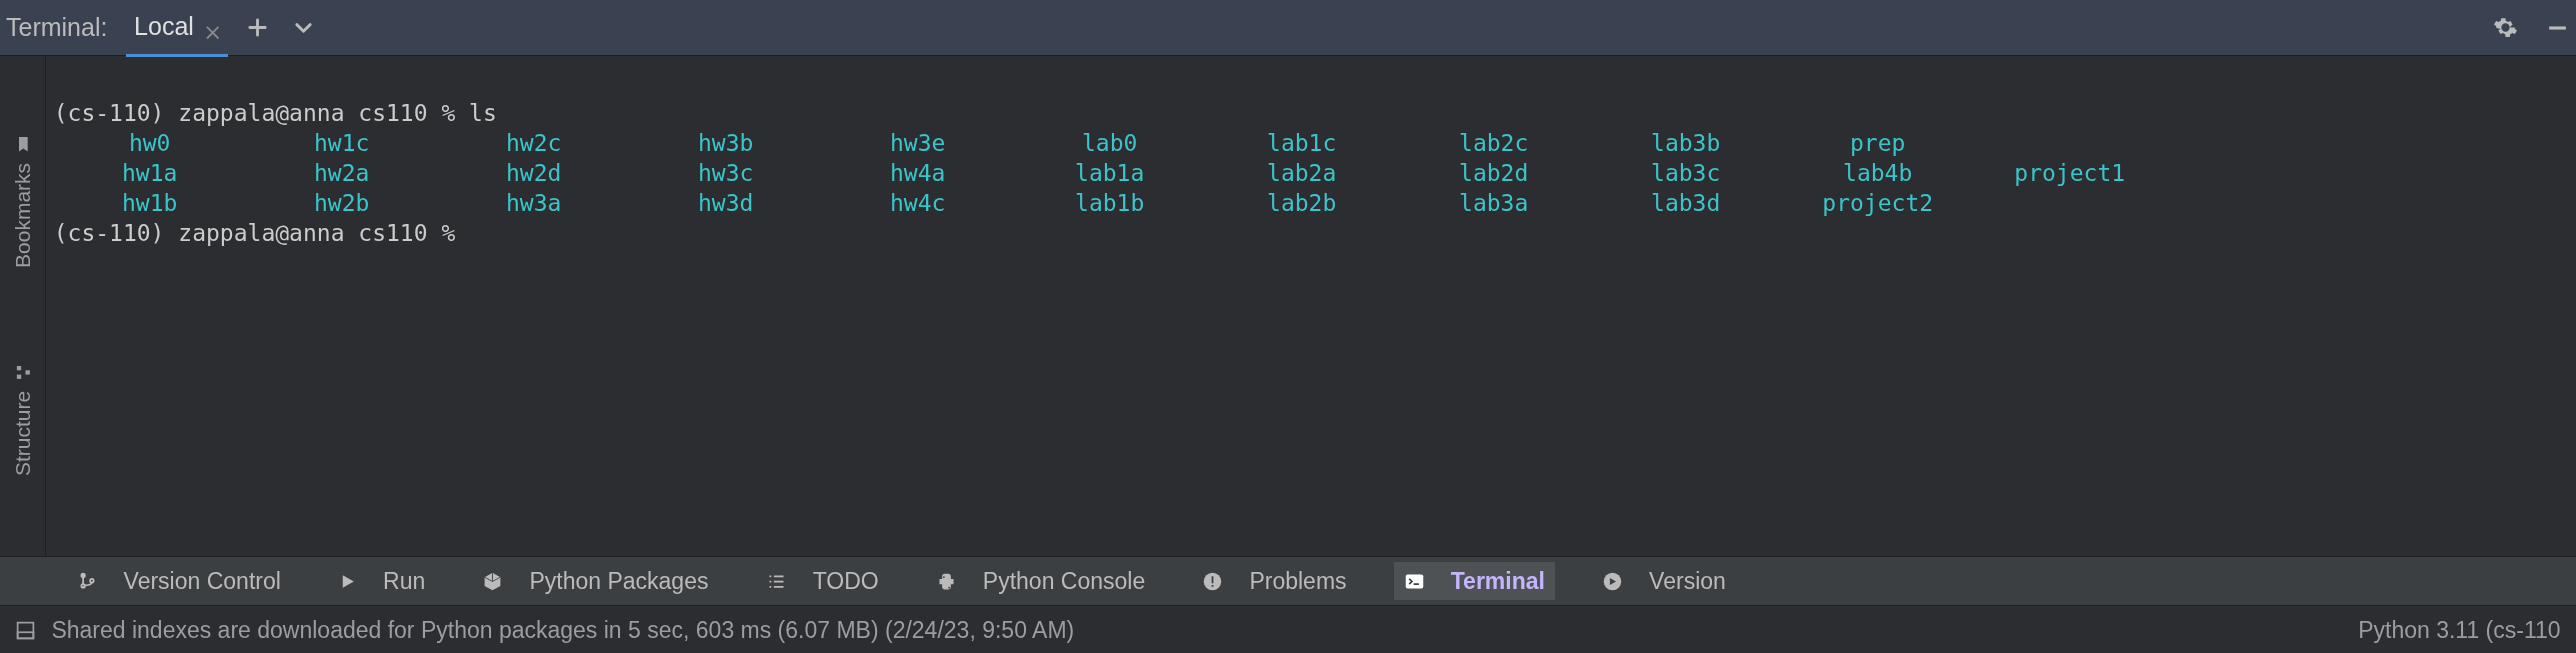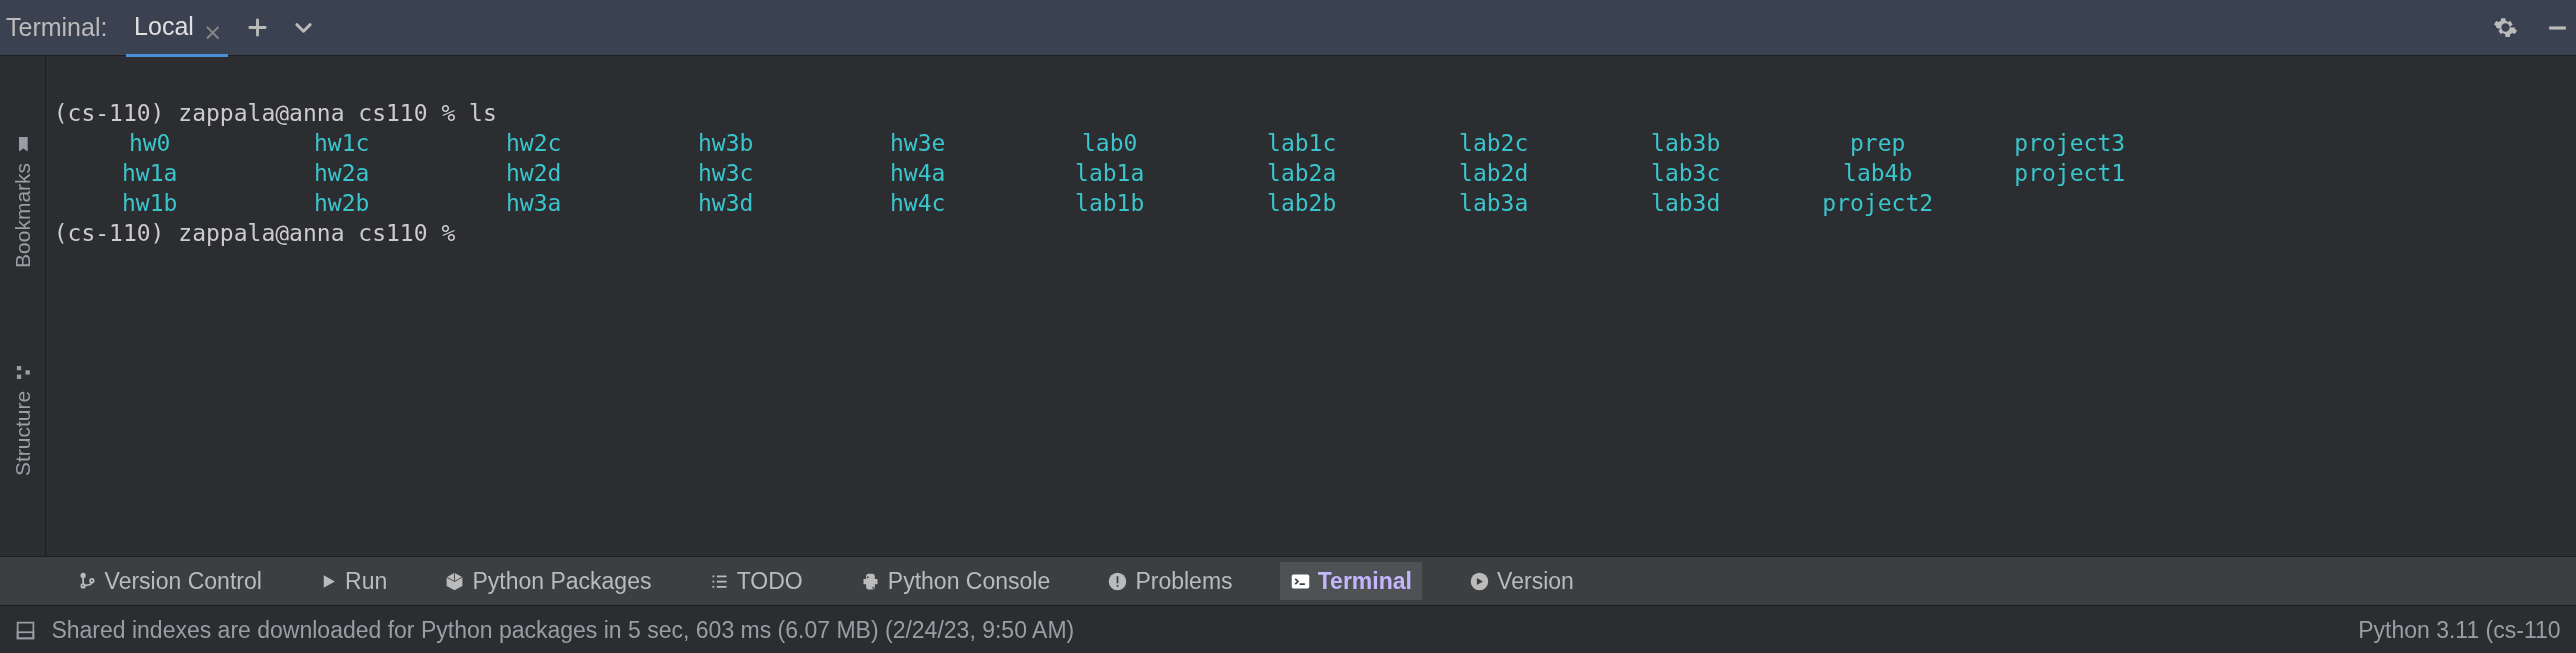--- a/index.html
+++ b/index.html
@@ -92,21 +92,21 @@
     background: #3c3f41;
     display: flex;
     align-items: center;
     padding-left: 67px;
     gap: 38px;
     border-top: 1px solid #1e1f22;
     border-bottom: 1px solid #1e1f22;
     font-size: 23px;
     color: #bbbbbb;
   }
-  .btab { display: flex; align-items: center; gap: 7px; cursor: pointer; padding: 5.8px 9.6px; }
+  .btab { display: flex; align-items: center; gap: 26px; cursor: pointer; padding: 5.8px 9.6px; }
   .btab.active { background: #4e5254; color: #c4b5fd; font-weight: bold; }
 
   .status-bar {
     position: absolute;
     left: 0; right: 0; bottom: 0;
     height: 48px;
     background: #2b2d30;
     display: flex;
     align-items: center;
     padding: 0 15.4px;
@@ -180,21 +180,20 @@
         <span class="ls-cell">hw0</span>
         <span class="ls-cell">hw1c</span>
         <span class="ls-cell">hw2c</span>
         <span class="ls-cell">hw3b</span>
         <span class="ls-cell">hw3e</span>
         <span class="ls-cell">lab0</span>
         <span class="ls-cell">lab1c</span>
         <span class="ls-cell">lab2c</span>
         <span class="ls-cell">lab3b</span>
         <span class="ls-cell">prep</span>
-        <span class="ls-cell">project3</span>
       </div>
       <div class="ls-row">
         <span class="ls-cell">hw1a</span>
         <span class="ls-cell">hw2a</span>
         <span class="ls-cell">hw2d</span>
         <span class="ls-cell">hw3c</span>
         <span class="ls-cell">hw4a</span>
         <span class="ls-cell">lab1a</span>
         <span class="ls-cell">lab2a</span>
         <span class="ls-cell">lab2d</span>

